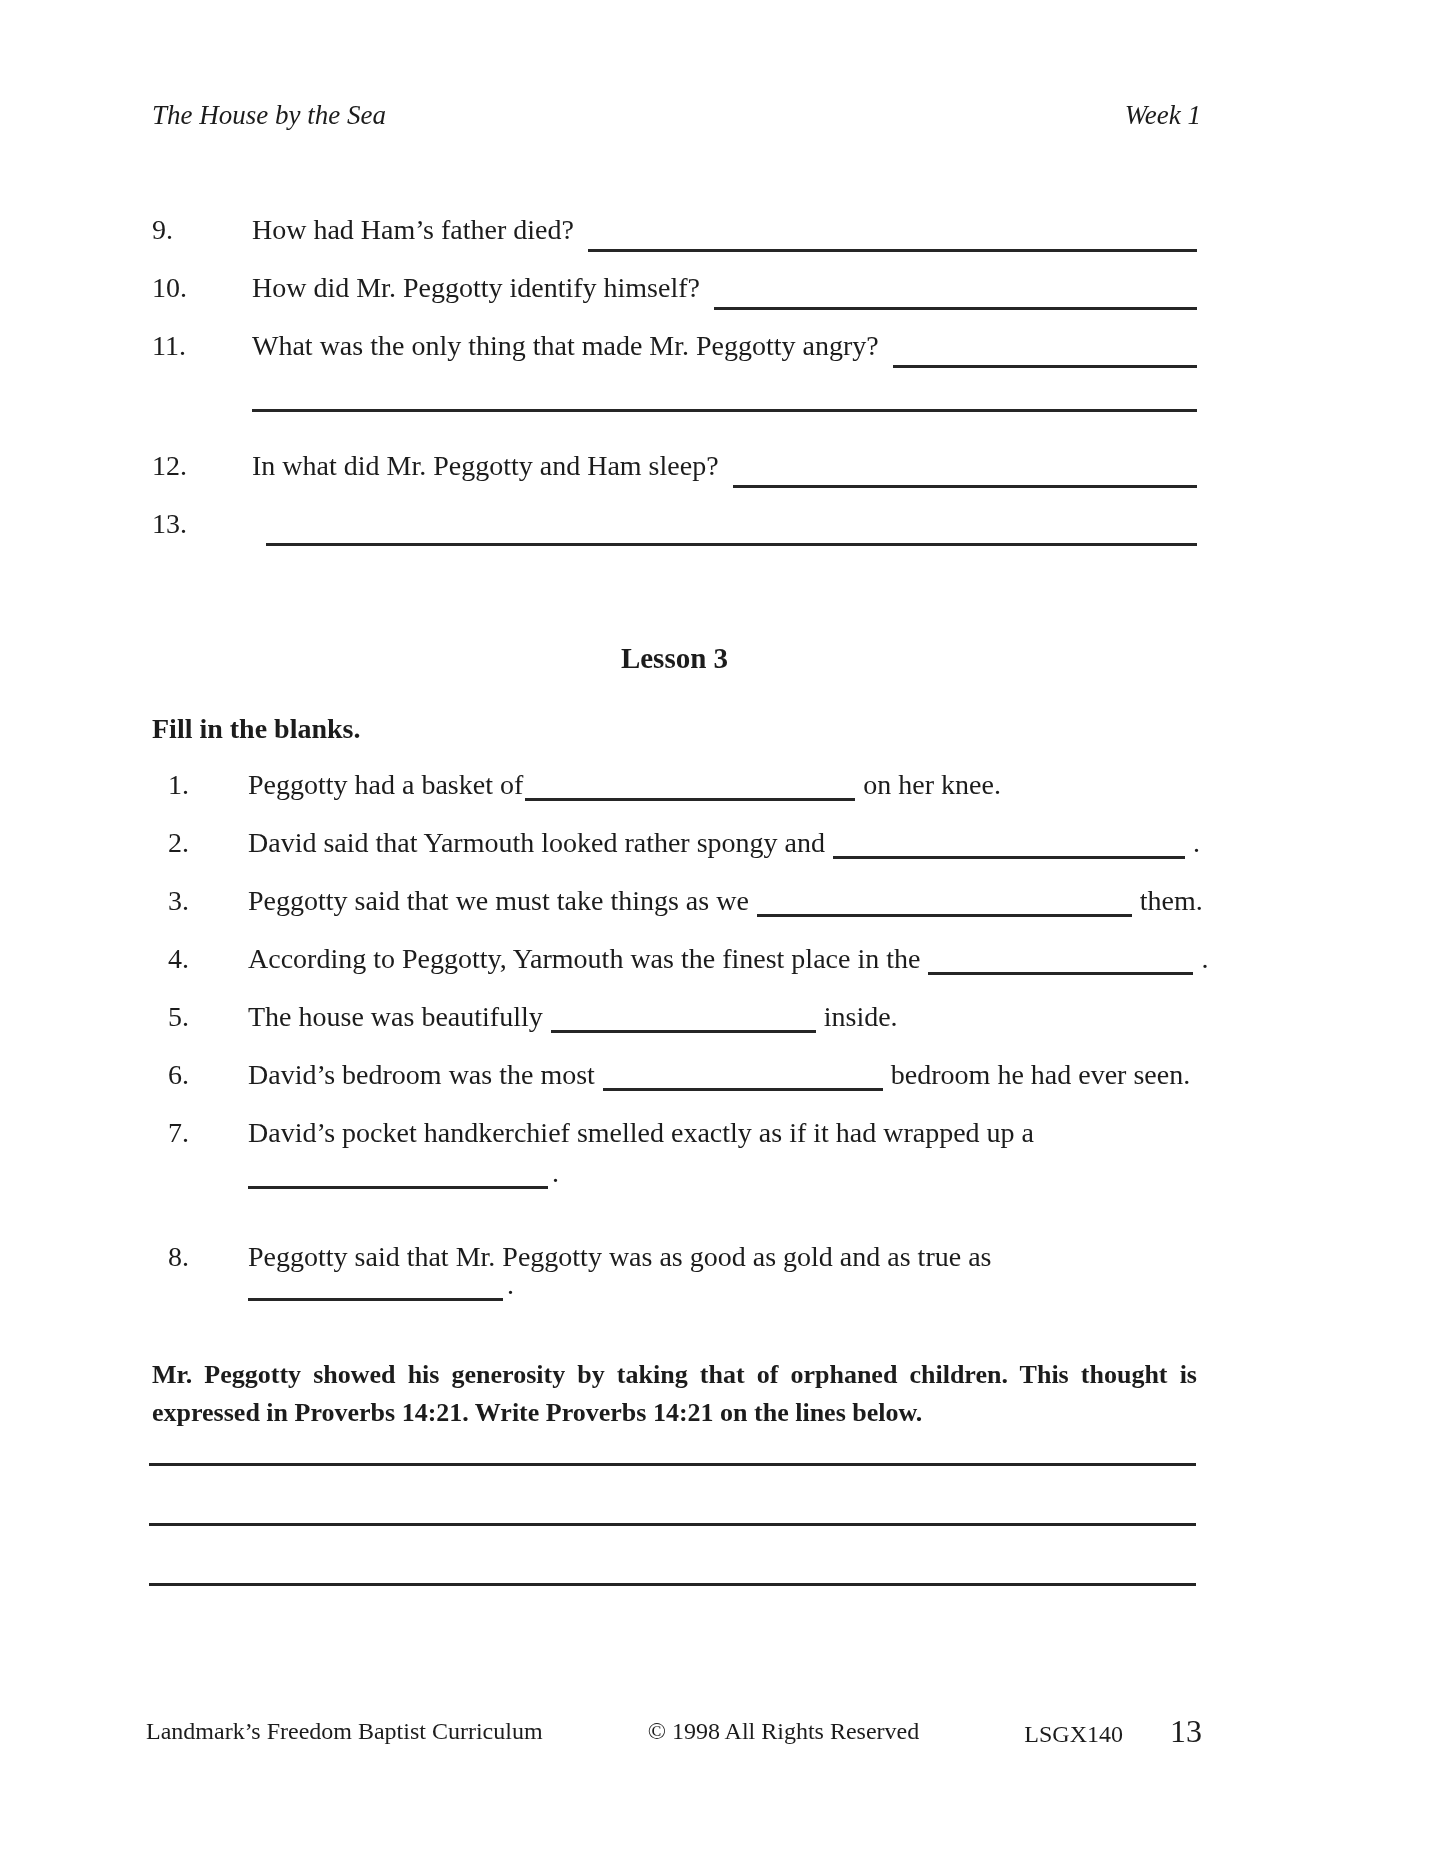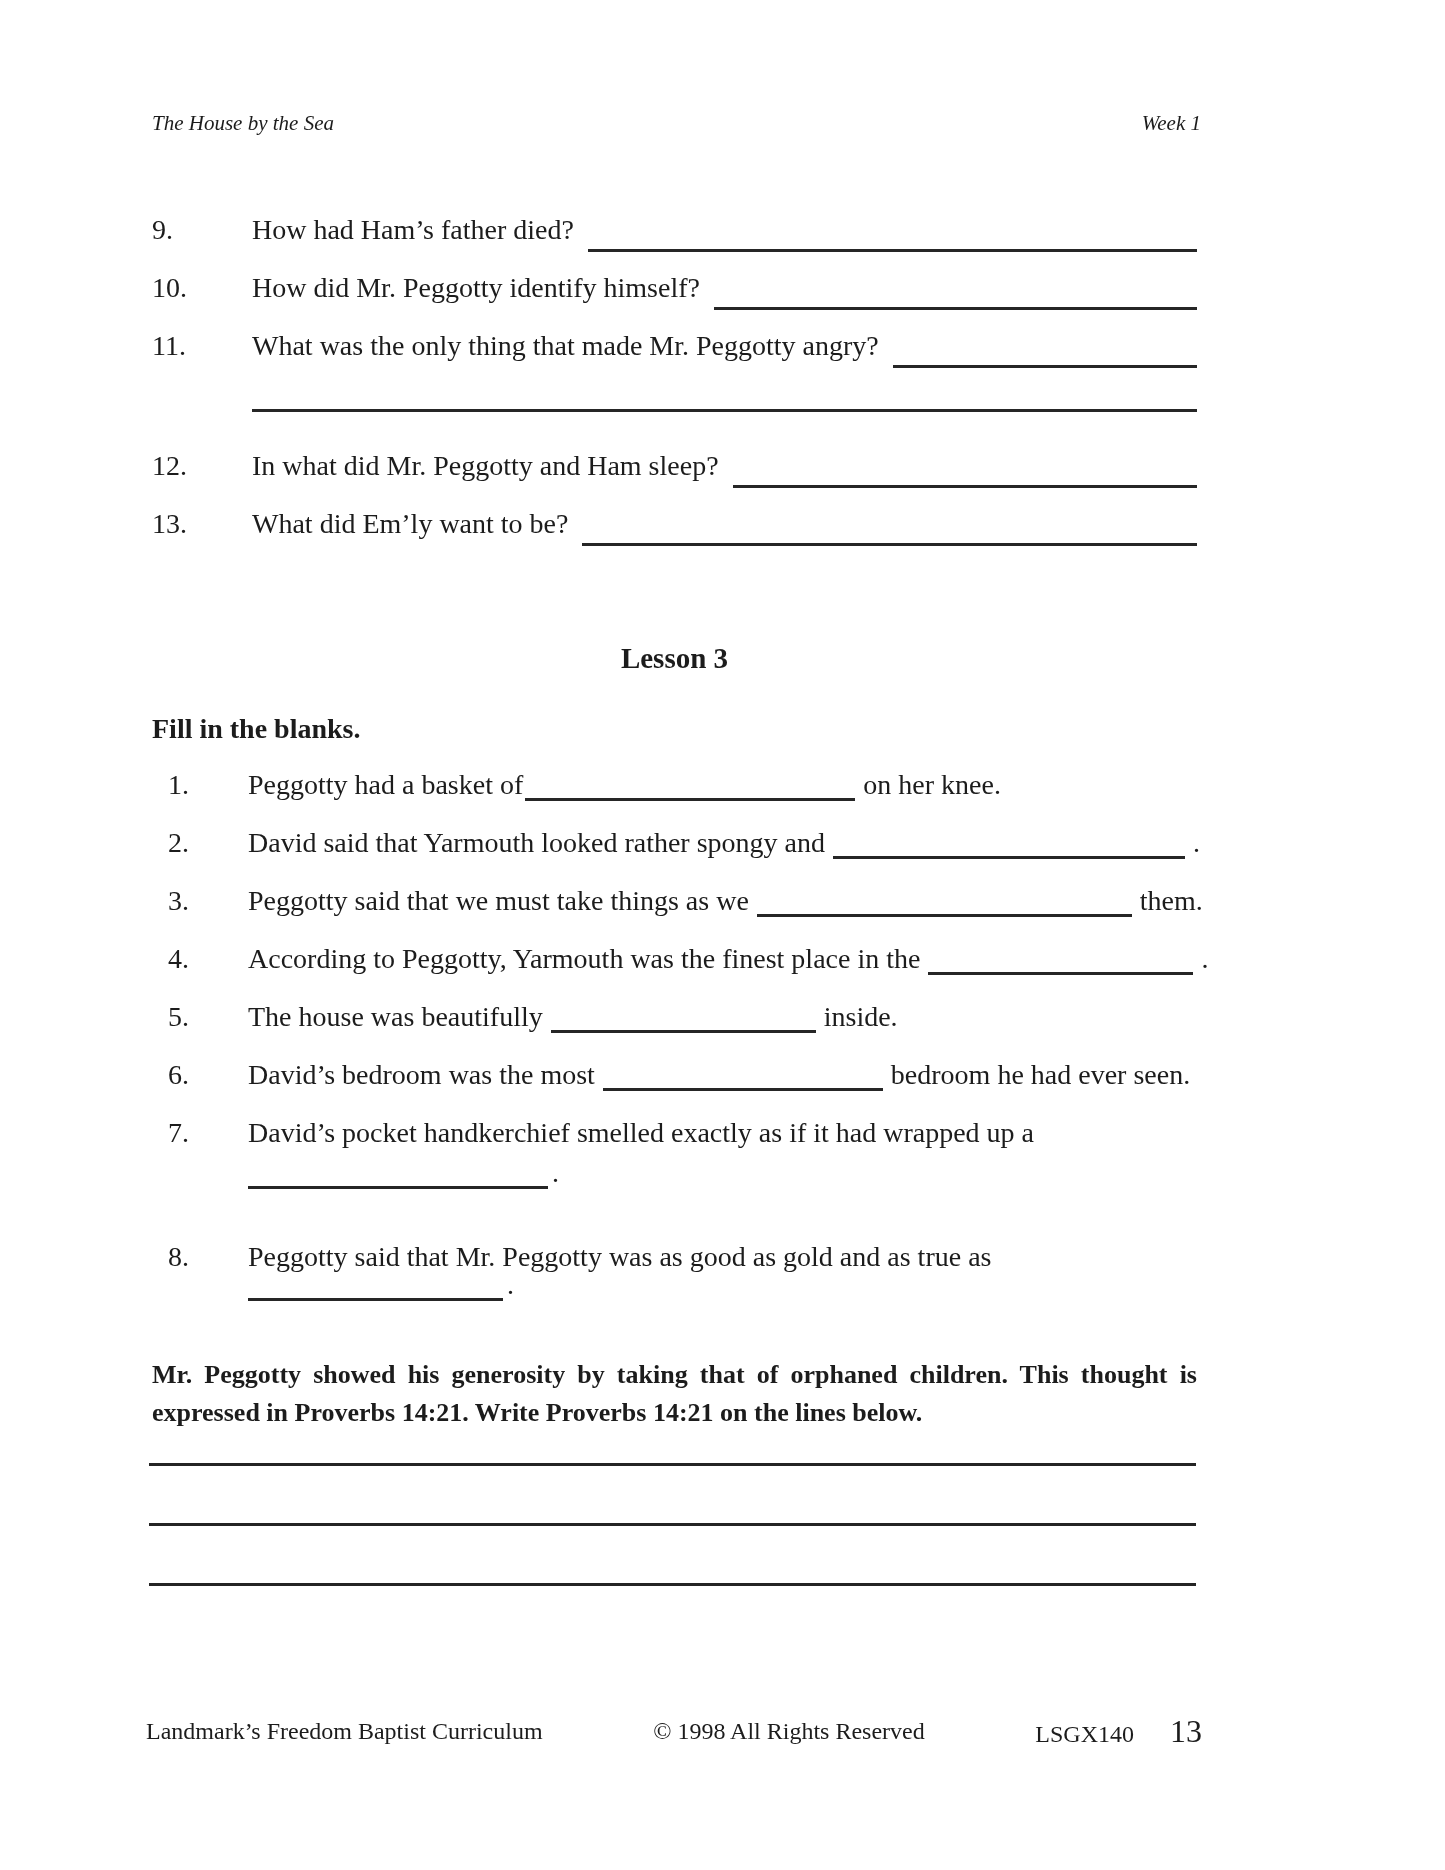--- a/index.html
+++ b/index.html
@@ -9,26 +9,26 @@
     height: 1870px;
     background: #ffffff;
     font-family: "Liberation Serif", serif;
     color: #1c1c1c;
     overflow: hidden;
   }
 
   
   .header {
     position: absolute;
-    left: 152px; right: 244px; top: 111px;
+    left: 152px; right: 244px; top: 100px;
     display: flex;
     justify-content: space-between;
     align-items: baseline;
     font-style: italic;
-    font-size: 21px;
+    font-size: 27px;
   }
 
   
   .q-row {
     position: absolute;
     left: 152px; right: 248px;
     height: 40px;
     display: flex;
     align-items: stretch;
     line-height: 38px;
@@ -104,21 +104,21 @@
   
   .footer {
     position: absolute;
     left: 146px; right: 243px; top: 1716px;
     display: flex;
     justify-content: space-between;
     align-items: flex-start;
     font-size: 24px;
     line-height: 30px;
   }
-  .footer-right { display: flex; align-items: baseline; gap: 36px; }
+  .footer-right { display: flex; align-items: baseline; gap: 47px; }
   .page-num { font-size: 32px; }
 </style>
 </head>
 <body>
 
 <div class="page">
 
   <div class="header">
     <span>The House by the Sea</span>
     <span>Week 1</span>
@@ -143,21 +143,20 @@
     <span class="q-num-spacer"></span>
       <span class="q-line full"></span>
   </div>
   <div class="q-row" style="top:447px">
     <span class="q-num">12.</span>
       <span class="q-text">In what did Mr. Peggotty and Ham sleep?</span>
       <span class="q-line"></span>
   </div>
   <div class="q-row" style="top:505px">
     <span class="q-num">13.</span>
-      <span class="q-text">What did Em’ly want to be?</span>
       <span class="q-line"></span>
   </div>
 
   <div class="lesson-heading">Lesson 3</div>
   <div class="section-label">Fill in the blanks.</div>
 
   <div class="f-row" style="top:766px">
     <span class="f-num">1.</span><span>Peggotty had a basket of</span><span class="blank first" style="width:330px"></span><span>on her knee.</span>
   </div>
   <div class="f-row" style="top:824px">

